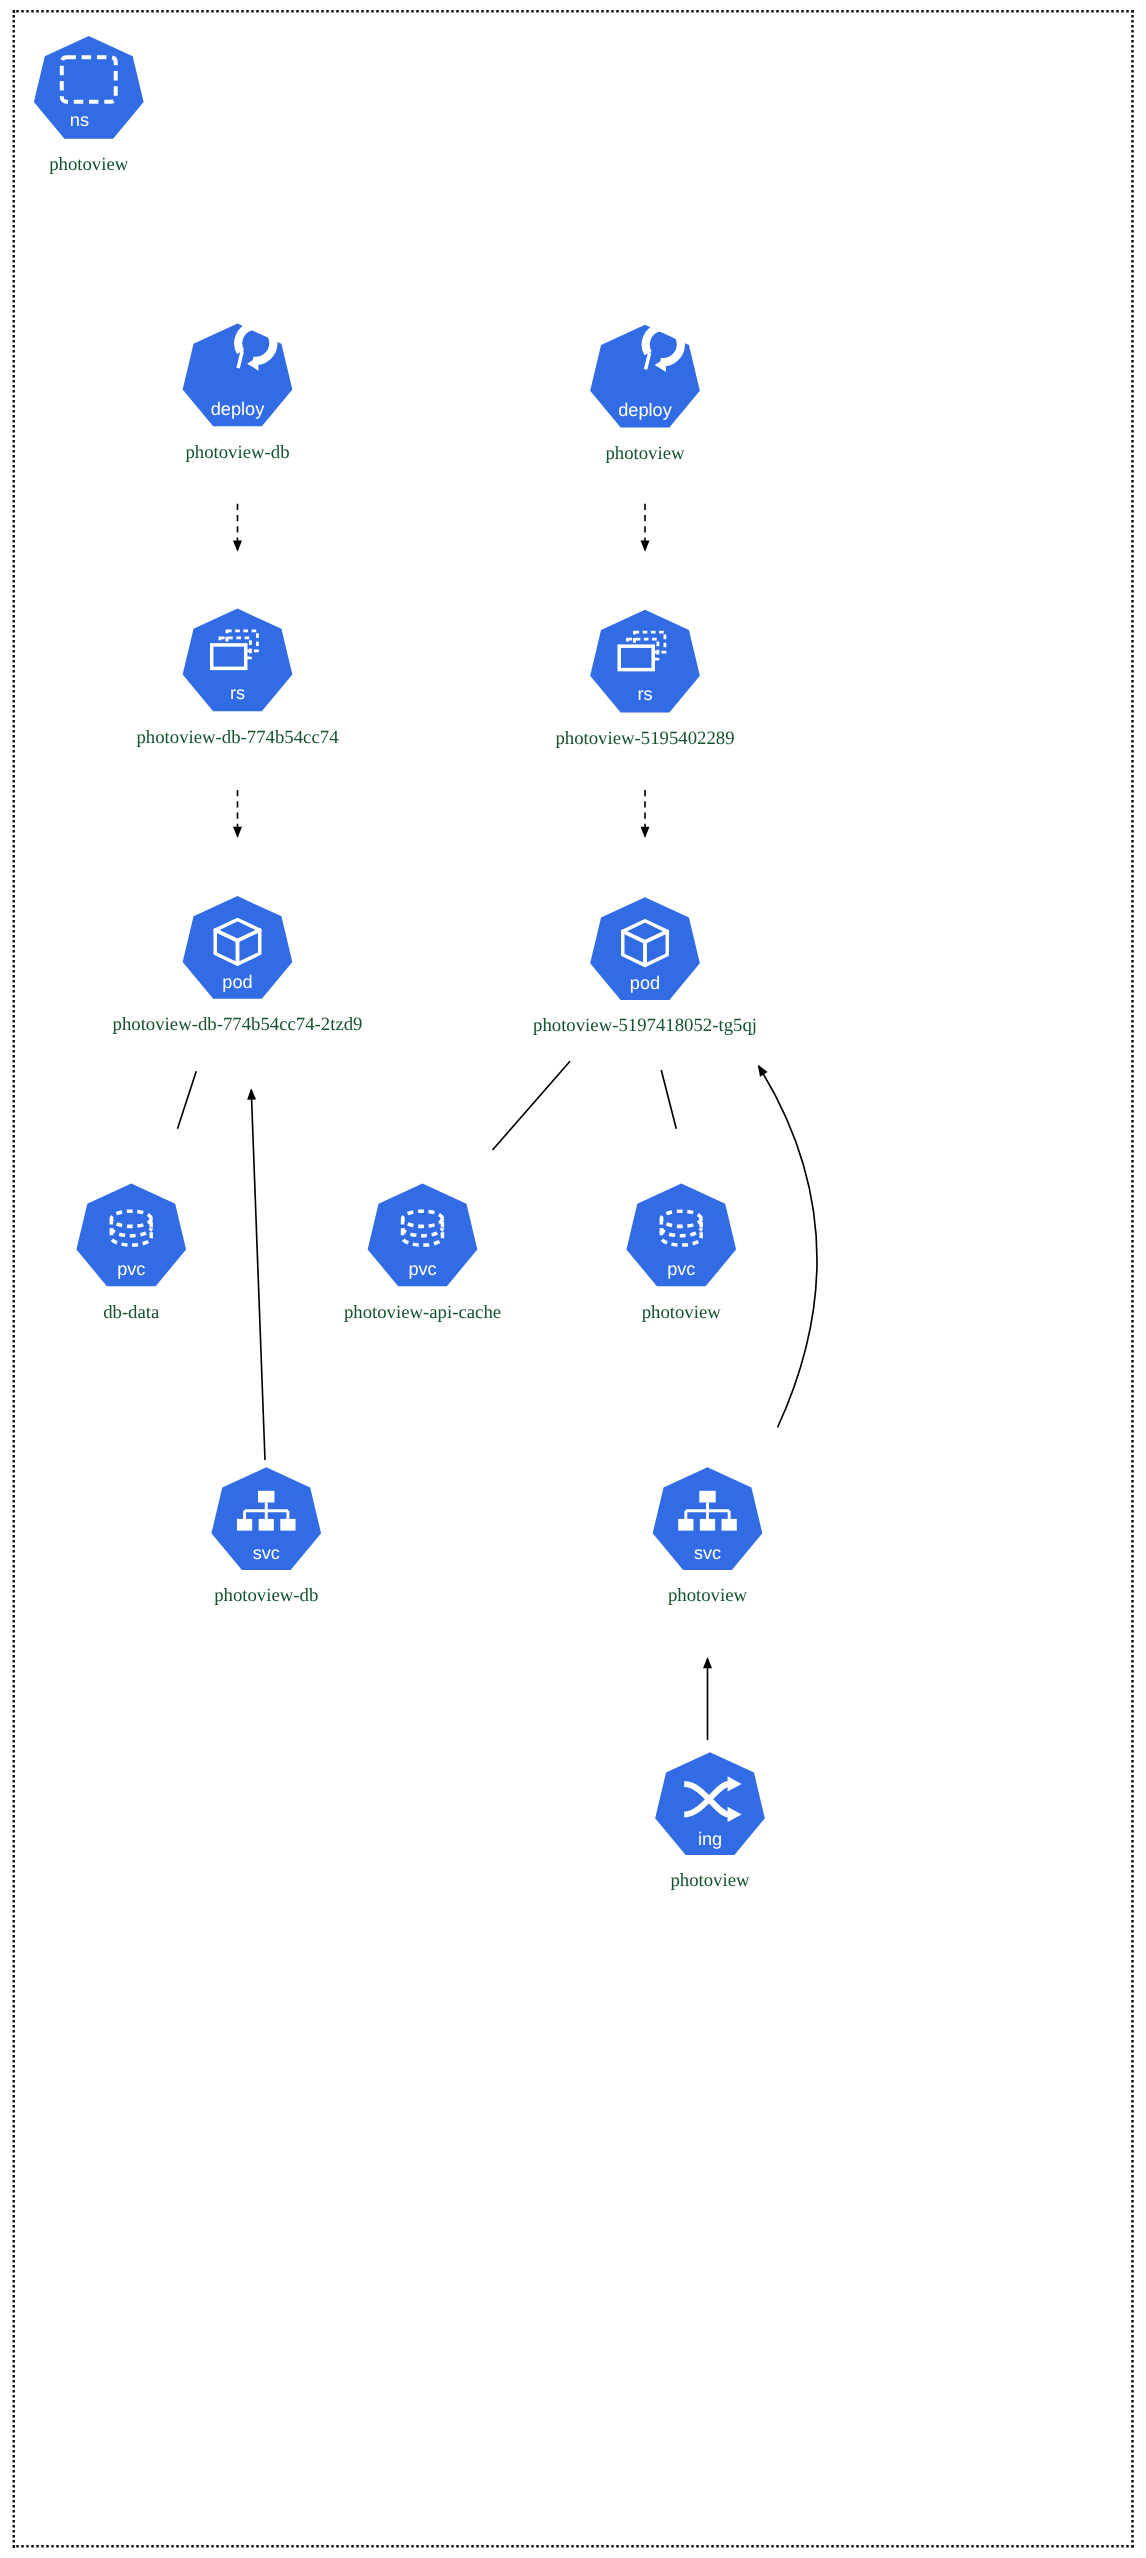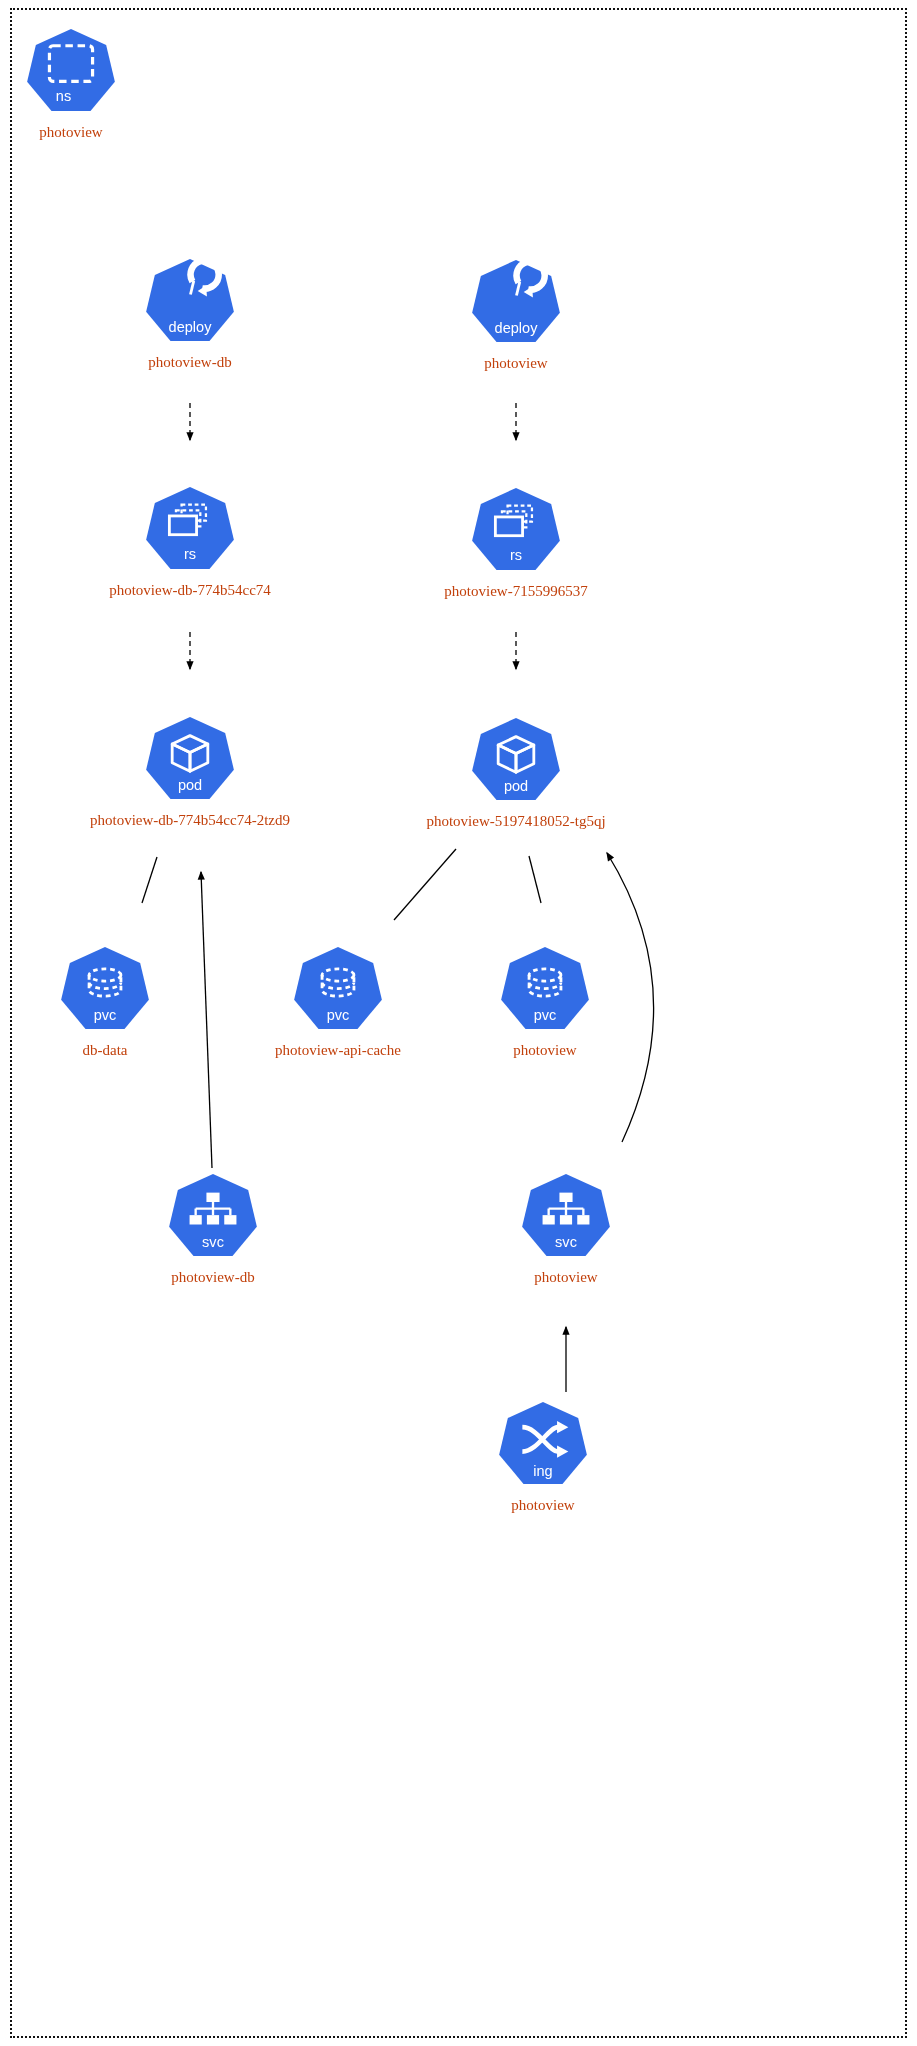--- a/index.html
+++ b/index.html
@@ -18,21 +18,21 @@
     position:absolute;
     width:240px;
     display:flex;
     flex-direction:column;
     align-items:center;
   }
   .node svg.icon { width:94px; height:90px; display:block; }
   .node .label {
     margin-top:7px;
     font-size:15px;
-    color:#c2410c;
+    color:#14532d;
     text-align:center;
     white-space:nowrap;
   }
   .icon-type {
     font-family:"Liberation Sans", sans-serif;
     font-size:15.5px;
     fill:#ffffff;
   }
   svg.edges {
     position:absolute; left:0; top:0;
@@ -163,21 +163,21 @@
     <text class="icon-type" x="50" y="79" text-anchor="middle">rs</text>
   </svg>
   <div class="label">photoview-db-774b54cc74</div>
 </div>
 
 <div class="node" style="left:396px; top:486px;">
   <svg class="icon" viewBox="0 0 100 96">
     <use href="#sym-rs"></use>
     <text class="icon-type" x="50" y="79" text-anchor="middle">rs</text>
   </svg>
-  <div class="label">photoview-7155996537</div>
+  <div class="label">photoview-5195402289</div>
 </div>
 
 <div class="node" style="left:70px; top:715px;">
   <svg class="icon" viewBox="0 0 100 96">
     <use href="#sym-pod"></use>
     <text class="icon-type" x="50" y="80" text-anchor="middle">pod</text>
   </svg>
   <div class="label">photoview-db-774b54cc74-2tzd9</div>
 </div>
 
@@ -222,19 +222,19 @@
 </div>
 
 <div class="node" style="left:446px; top:1172px;">
   <svg class="icon" viewBox="0 0 100 96">
     <use href="#sym-svc"></use>
     <text class="icon-type" x="50" y="80" text-anchor="middle">svc</text>
   </svg>
   <div class="label">photoview</div>
 </div>
 
-<div class="node" style="left:423px; top:1400px;">
+<div class="node" style="left:448px; top:1400px;">
   <svg class="icon" viewBox="0 0 100 96">
     <use href="#sym-ing"></use>
     <text class="icon-type" x="50" y="81" text-anchor="middle">ing</text>
   </svg>
   <div class="label">photoview</div>
 </div>
 
 </body></html>

